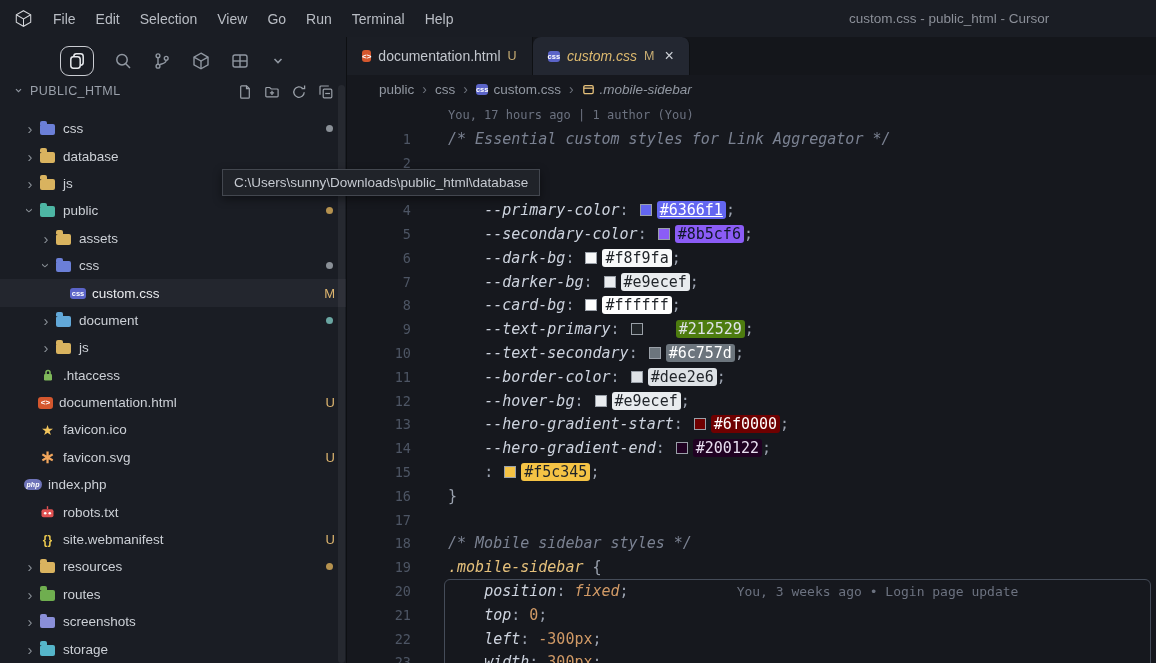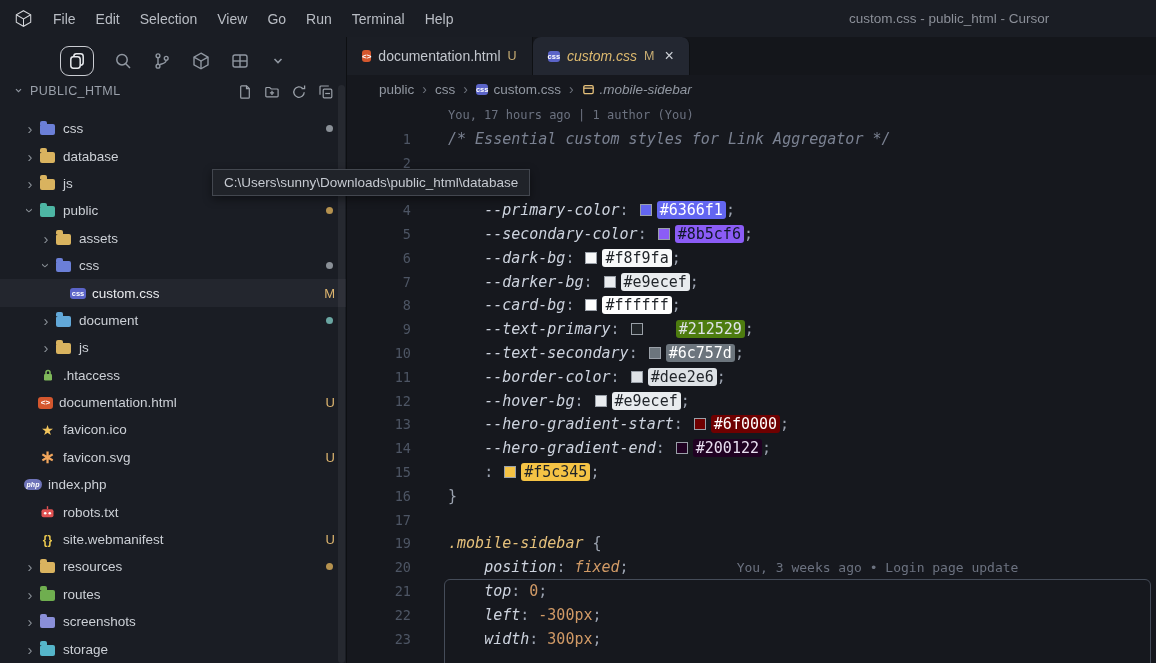--- a/index.html
+++ b/index.html
@@ -65,21 +65,21 @@
 .tk-pn{color:#9ba2af}
 .tk-pr{color:#cdd3de;font-style:italic}
 .tk-vl{color:#d19a66;font-style:italic}
 .tk-nm{color:#d19a66}
 .tk-sel{color:#e5c07b;font-style:italic}
 .tk-hx{padding:0 3px;border-radius:3px}
 .swatch{width:12px;height:12px;border:1px solid #9aa0a8;margin:0 5px 0 2px;flex:none;display:inline-block}
 .blame{margin-left:108px;color:#6c7280;font-size:13px}
 .block-outline{position:absolute;left:97px;right:5px;top:476px;height:200px;border:1px solid #454c59;border-radius:6px;pointer-events:none}
 
-.tooltip{position:absolute;left:212px;top:169px;z-index:60;background:#202329;border:1px solid #43474f;color:#c6cad1;font-size:13.5px;padding:5px 11px;white-space:nowrap;box-shadow:0 3px 10px rgba(0,0,0,.45)}
+.tooltip{position:absolute;left:222px;top:169px;z-index:60;background:#202329;border:1px solid #43474f;color:#c6cad1;font-size:13.5px;padding:5px 11px;white-space:nowrap;box-shadow:0 3px 10px rgba(0,0,0,.45)}
 </style>
 </head>
 <body>
 
 <div class="titlebar">
   <span class="logo">
       <svg width="19" height="19" viewBox="0 0 20 20" fill="none" stroke="#d4d6da" stroke-width="1.1">
         <path d="M10 1.8 L17.6 6.1 V14 L10 18.2 L2.4 14 V6.1 Z"></path>
         <path d="M2.4 6.1 L10 10.4 L17.6 6.1"></path>
         <path d="M10 10.4 V18.2"></path>
@@ -364,34 +364,35 @@
           </span>
           <span>.mobile-sidebar</span>
         </span>
       </div>
     <div class="code-area">
       <div class="codelens">You, 17 hours ago | 1 author (You)</div>
       <div>
           <div class="code-line"><span class="ln">1</span><span class="lc"><span class="tk-cm">/* Essential custom styles for Link Aggregator */</span></span></div>
           <div class="code-line"><span class="ln">2</span><span class="lc"></span></div>
           <div class="code-line"><span class="ln">3</span><span class="lc"></span></div>
-          <div class="code-line"><span class="ln">4</span><span class="lc"><span class="tk-pn">    </span><span class="tk-pr">--primary-color</span><span class="tk-pn">: </span><span class="swatch" style="background: rgb(99, 102, 241);"></span><span class="tk-hx" style="background: rgb(99, 102, 241); color: rgb(255, 255, 255);">#6366f1</span><span class="tk-pn">;</span></span></div>
+          <div class="code-line"><span class="ln">4</span><span class="lc"><span class="tk-pn">    </span><span class="tk-pr">--primary-color</span><span class="tk-pn">: </span><span class="swatch" style="background: rgb(99, 102, 241);"></span><span class="tk-hx" style="background: rgb(99, 102, 241); color: rgb(255, 255, 255); text-decoration: underline;">#6366f1</span><span class="tk-pn">;</span></span></div>
           <div class="code-line"><span class="ln">5</span><span class="lc"><span class="tk-pn">    </span><span class="tk-pr">--secondary-color</span><span class="tk-pn">: </span><span class="swatch" style="background: rgb(139, 92, 246);"></span><span class="tk-hx" style="background: rgb(139, 92, 246); color: #0f172a;">#8b5cf6</span><span class="tk-pn">;</span></span></div>
           <div class="code-line"><span class="ln">6</span><span class="lc"><span class="tk-pn">    </span><span class="tk-pr">--dark-bg</span><span class="tk-pn">: </span><span class="swatch" style="background: rgb(248, 249, 250);"></span><span class="tk-hx" style="background: rgb(248, 249, 250); color: rgb(31, 35, 40);">#f8f9fa</span><span class="tk-pn">;</span></span></div>
           <div class="code-line"><span class="ln">7</span><span class="lc"><span class="tk-pn">    </span><span class="tk-pr">--darker-bg</span><span class="tk-pn">: </span><span class="swatch" style="background: rgb(233, 236, 239);"></span><span class="tk-hx" style="background: rgb(233, 236, 239); color: rgb(31, 35, 40);">#e9ecef</span><span class="tk-pn">;</span></span></div>
           <div class="code-line"><span class="ln">8</span><span class="lc"><span class="tk-pn">    </span><span class="tk-pr">--card-bg</span><span class="tk-pn">: </span><span class="swatch" style="background: rgb(255, 255, 255);"></span><span class="tk-hx" style="background: rgb(255, 255, 255); color: rgb(31, 35, 40);">#ffffff</span><span class="tk-pn">;</span></span></div>
           <div class="code-line"><span class="ln">9</span><span class="lc"><span class="tk-pn">    </span><span class="tk-pr">--text-primary</span><span class="tk-pn">: </span><span class="swatch" style="background: rgb(33, 37, 41);"></span><span class="tk-hx" style="background: #4d7c0f; color: rgb(223, 227, 232); margin-left: 28px;">#212529</span><span class="tk-pn">;</span></span></div>
           <div class="code-line"><span class="ln">10</span><span class="lc"><span class="tk-pn">    </span><span class="tk-pr">--text-secondary</span><span class="tk-pn">: </span><span class="swatch" style="background: rgb(108, 117, 125);"></span><span class="tk-hx" style="background: rgb(108, 117, 125); color: rgb(255, 255, 255);">#6c757d</span><span class="tk-pn">;</span></span></div>
           <div class="code-line"><span class="ln">11</span><span class="lc"><span class="tk-pn">    </span><span class="tk-pr">--border-color</span><span class="tk-pn">: </span><span class="swatch" style="background: rgb(222, 226, 230);"></span><span class="tk-hx" style="background: rgb(222, 226, 230); color: rgb(31, 35, 40);">#dee2e6</span><span class="tk-pn">;</span></span></div>
           <div class="code-line"><span class="ln">12</span><span class="lc"><span class="tk-pn">    </span><span class="tk-pr">--hover-bg</span><span class="tk-pn">: </span><span class="swatch" style="background: rgb(233, 236, 239);"></span><span class="tk-hx" style="background: rgb(233, 236, 239); color: rgb(31, 35, 40);">#e9ecef</span><span class="tk-pn">;</span></span></div>
           <div class="code-line"><span class="ln">13</span><span class="lc"><span class="tk-pn">    </span><span class="tk-pr">--hero-gradient-start</span><span class="tk-pn">: </span><span class="swatch" style="background: rgb(111, 0, 0);"></span><span class="tk-hx" style="background: rgb(111, 0, 0); color: rgb(255, 255, 255);">#6f0000</span><span class="tk-pn">;</span></span></div>
           <div class="code-line"><span class="ln">14</span><span class="lc"><span class="tk-pn">    </span><span class="tk-pr">--hero-gradient-end</span><span class="tk-pn">: </span><span class="swatch" style="background: rgb(32, 1, 34);"></span><span class="tk-hx" style="background: rgb(32, 1, 34); color: rgb(232, 223, 240);">#200122</span><span class="tk-pn">;</span></span></div>
           <div class="code-line"><span class="ln">15</span><span class="lc"><span class="tk-pn">    </span><span class="tk-pn">: </span><span class="swatch" style="background: rgb(245, 195, 69);"></span><span class="tk-hx" style="background: rgb(245, 195, 69); color: rgb(31, 35, 40);">#f5c345</span><span class="tk-pn">;</span></span></div>
           <div class="code-line"><span class="ln">16</span><span class="lc"><span class="tk-pn">}</span></span></div>
           <div class="code-line"><span class="ln">17</span><span class="lc"></span></div>
+          <div class="code-line"><span class="ln">18</span><span class="lc"><span class="tk-cm">/* Mobile sidebar styles */</span></span></div>
           <div class="code-line"><span class="ln">19</span><span class="lc"><span class="tk-sel">.mobile-sidebar</span><span class="tk-pn"> {</span></span></div>
           <div class="code-line"><span class="ln">20</span><span class="lc"><span class="tk-pn">    </span><span class="tk-pr">position</span><span class="tk-pn">: </span><span class="tk-vl">fixed</span><span class="tk-pn">;</span></span><span class="blame">You, 3 weeks ago • Login page update</span></div>
           <div class="code-line"><span class="ln">21</span><span class="lc"><span class="tk-pn">    </span><span class="tk-pr">top</span><span class="tk-pn">: </span><span class="tk-nm">0</span><span class="tk-pn">;</span></span></div>
           <div class="code-line"><span class="ln">22</span><span class="lc"><span class="tk-pn">    </span><span class="tk-pr">left</span><span class="tk-pn">: </span><span class="tk-nm">-300px</span><span class="tk-pn">;</span></span></div>
           <div class="code-line"><span class="ln">23</span><span class="lc"><span class="tk-pn">    </span><span class="tk-pr">width</span><span class="tk-pn">: </span><span class="tk-nm">300px</span><span class="tk-pn">;</span></span></div>
         </div>
       <div class="block-outline"></div>
     </div>
   </div>
 </div>

